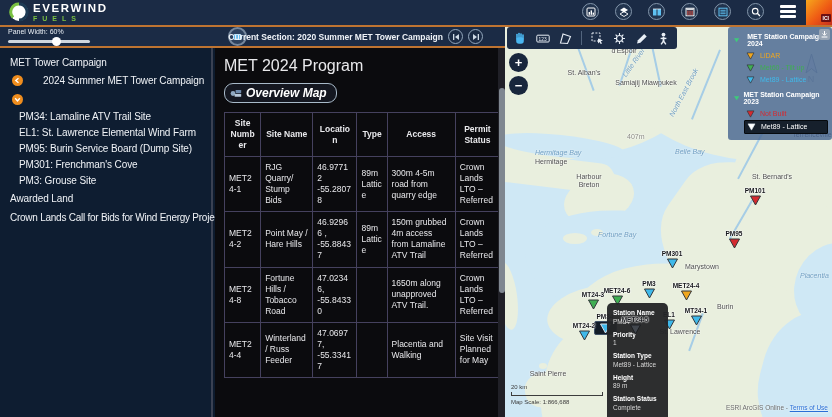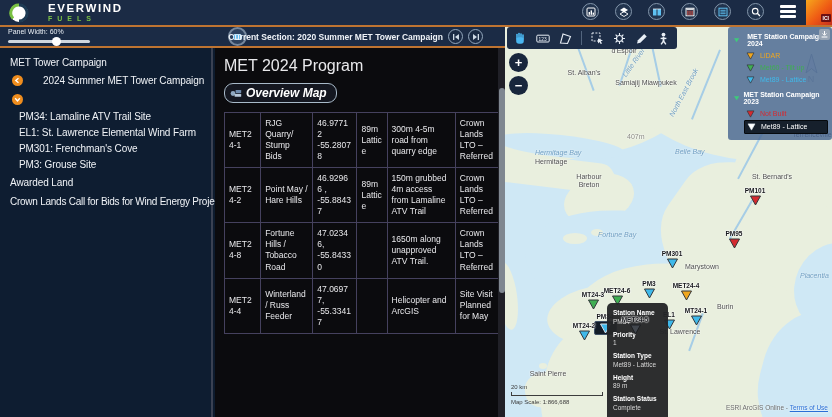--- a/index.html
+++ b/index.html
@@ -1,21 +1,21 @@
 <!DOCTYPE html>
 <html><head>
 <meta charset="utf-8">
 <style>
 *{margin:0;padding:0;box-sizing:border-box}
 html,body{width:832px;height:417px;overflow:hidden}
 body{font-family:"Liberation Sans",sans-serif;background:#0d1b2e}
 .app{position:relative;width:832px;height:417px}
 
 .hdr{position:absolute;left:0;top:0;width:832px;height:27px;background:#1b2b45;border-bottom:2px solid #bf7431;z-index:40}
-.logo{position:absolute;left:9px;top:2px;display:flex;align-items:flex-end;gap:19px}
+.logo{position:absolute;left:9px;top:2px;display:flex;align-items:flex-start;gap:4px}
 .brand{color:#fff;font-weight:bold;font-size:11.5px;letter-spacing:1.6px;line-height:12px}
 .brandsub{color:#7ac143;font-weight:bold;font-size:7px;letter-spacing:5px;line-height:9px}
 .hicons{position:absolute;right:36px;top:3px;display:flex;gap:16px;align-items:center}
 .circ{width:17px;height:17px;border-radius:50%;background:#22344e;border:1px solid #8396ab;display:flex;align-items:center;justify-content:center;cursor:pointer}
 .burger{display:flex;flex-direction:column;gap:2.5px;cursor:pointer}
 .burger i{display:block;width:16px;height:2.5px;background:#fff;border-radius:1px}
 .ici{position:absolute;right:0;top:0;width:26px;height:25px;background:linear-gradient(135deg,#f6a71c,#ef5a14 55%,#c72f1d)}
 .ici span{position:absolute;right:1px;bottom:3px;background:#6d0f12;color:#fff;font-size:5px;font-weight:bold;padding:1px 2px;border-radius:1px}
 
 .sub{position:absolute;left:0;top:27px;width:505px;height:21px;background:#1b2b45;border-bottom:2px solid #bf7431;z-index:39}
@@ -186,20 +186,21 @@
     </div>
     <div class="si l1">
       <span class="oc">
           <svg width="7" height="7" viewBox="0 0 7 7">
             <polyline points="1.2,2.2 3.5,4.9 5.8,2.2" fill="none" stroke="#fff" stroke-width="1.4"></polyline>
           </svg>
         </span>
     </div>
     <div class="si l2">PM34: Lamaline ATV Trail Site</div>
     <div class="si l2">EL1: St. Lawrence Elemental Wind Farm</div>
+    <div class="si l2">PM95: Burin Service Board (Dump Site)</div>
     <div class="si l2">PM301: Frenchman's Cove</div>
     <div class="si l2">PM3: Grouse Site</div>
     <div class="si l0" style="margin-top:2px">Awarded Land</div>
     <div class="si l0" style="margin-top:3px;letter-spacing:-.25px">Crown Lands Call for Bids for Wind Energy Projects</div>
   </div>
 
   <div class="tpanel">
     <div class="tp-title">MET 2024 Program</div>
     <div class="ovm">
       <svg width="12" height="9" viewBox="0 0 12 9">
@@ -212,20 +213,28 @@
     <table>
       <colgroup>
           <col style="width:36px">
           <col style="width:52px">
           <col style="width:44px">
           <col style="width:30px">
           <col style="width:68px">
           <col style="width:44px">
         </colgroup>
       <tbody>
+          <tr>
+        <th>Site Number</th>
+        <th>Site Name</th>
+        <th>Location</th>
+        <th>Type</th>
+        <th>Access</th>
+        <th>Permit Status</th>
+      </tr>
       <tr>
         <td>MET24-1</td>
         <td>RJG Quarry/ Stump Bids</td>
         <td>46.97712 -55.28078</td>
         <td>89m Lattice</td>
         <td>300m 4-5m road from quarry edge</td>
         <td>Crown Lands LTO – Referred</td>
       </tr>
       <tr>
         <td>MET24-2</td>
@@ -241,21 +250,21 @@
         <td>47.02346, -55.84330</td>
         <td></td>
         <td>1650m along unapproved ATV Trail.</td>
         <td>Crown Lands LTO – Referred</td>
       </tr>
       <tr>
         <td>MET24-4</td>
         <td>Winterland / Russ Feeder</td>
         <td>47.06977, -55.33417</td>
         <td></td>
-        <td>Helicopter and ArcGIS</td>
+        <td>Placentia and Walking</td>
         <td>Site Visit Planned for May</td>
       </tr>
     </tbody>
       </table>
     <div class="sbtrack">
         <div class="sbthumb"></div>
       </div>
   </div>
 
   <div class="map">

